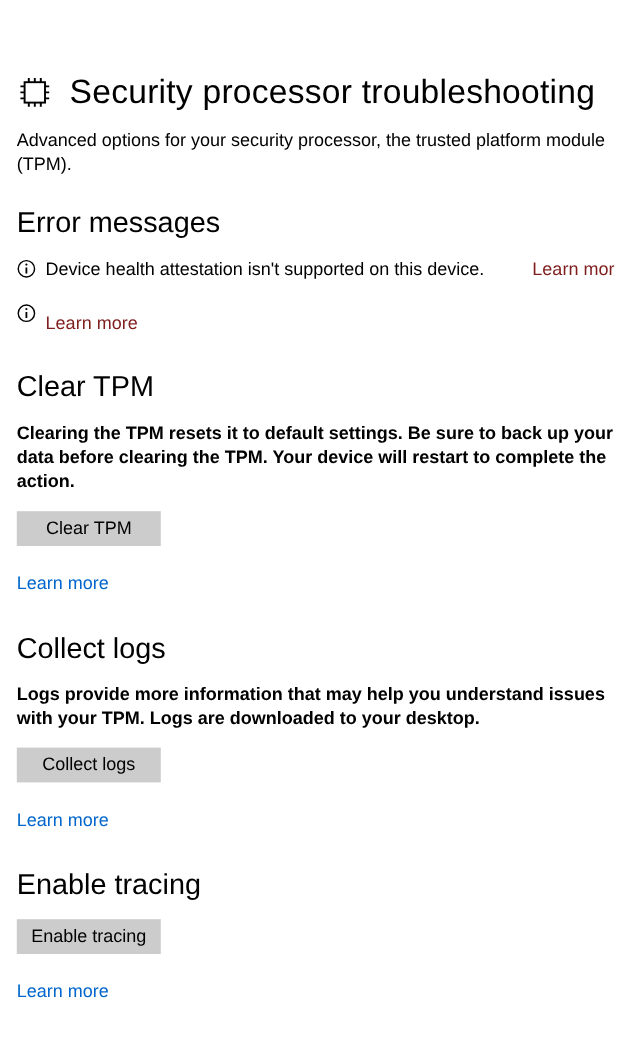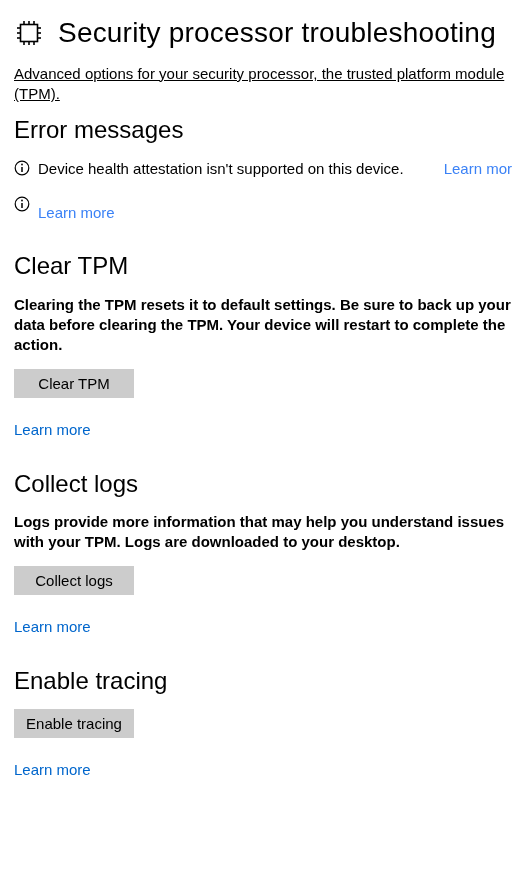--- a/index.html
+++ b/index.html
@@ -11,31 +11,31 @@
       background: #fff;
       width: 526px;
       font-size: 15px;
       line-height: 1.35;
     }
     .page-header {
       display: flex;
       align-items: center;
       gap: 14px;
       margin-bottom: 12px;
+      margin-top: 44px;
     }
     .chip-icon svg { display: block; }
     h1 {
       font-size: 28px;
       font-weight: 400;
       margin: 0;
       letter-spacing: 0.2px;
     }
     .page-desc {
-      margin: 0 0 10px 0;
-      text-decoration: underline;
+      margin: 0 0 22px 0;
     }
     h2 {
       font-size: 24px;
       font-weight: 400;
       margin: 0 0 12px 0;
     }
     .error-item {
       display: flex;
       align-items: flex-start;
       gap: 8px;
@@ -50,21 +50,21 @@
       flex: 1 1 auto;
       display: flex;
       align-items: flex-start;
       justify-content: space-between;
       gap: 10px;
       overflow: hidden;
     }
     .error-text.single-line { white-space: nowrap; }
     .error-msg { }
     .link {
-      color: #3b82f6;
+      color: #7f1d1d;
       cursor: pointer;
       white-space: nowrap;
     }
     .section { margin-top: 27px; }
     .section p { margin: 0 0 14px 0; font-weight: bold; }
     .btn {
       background: #ccc;
       border: none;
       color: #000;
       font-family: inherit;

